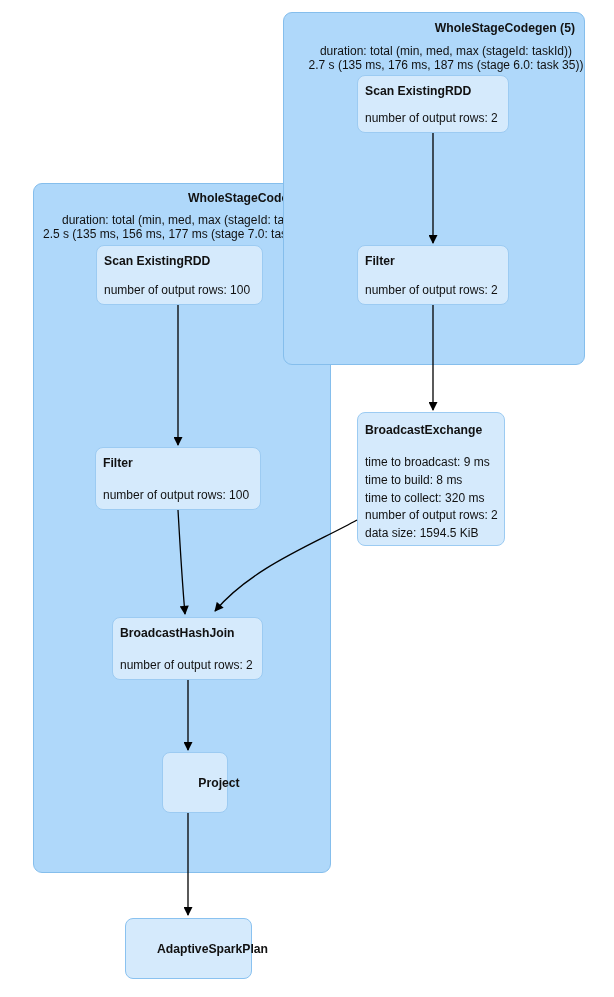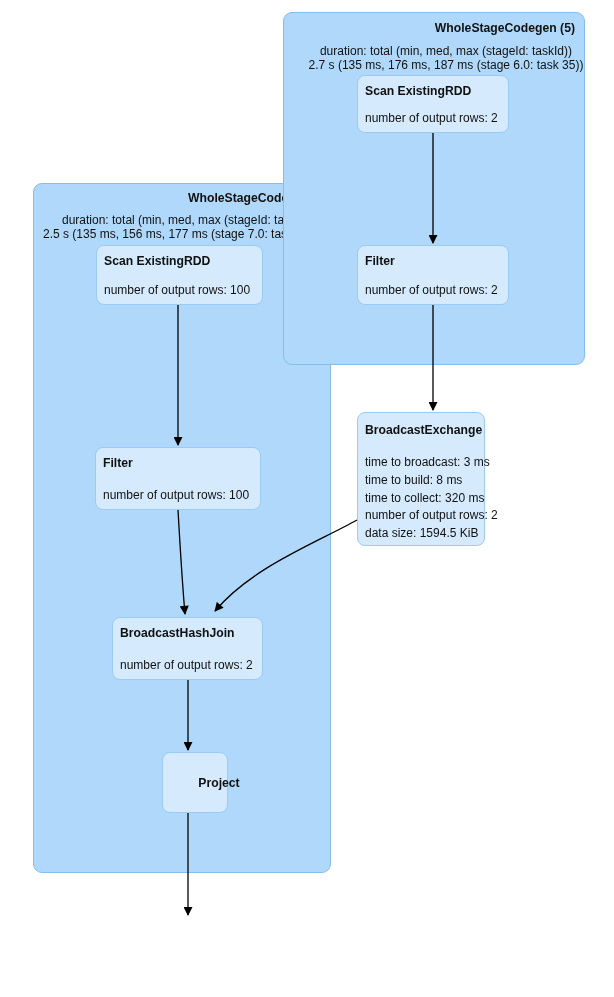--- a/index.html
+++ b/index.html
@@ -75,31 +75,34 @@
   <div class="node" style="left:357px;top:75px;width:152px;height:58px;">
     <span class="title">Scan ExistingRDD</span>
     <span class="metric">number of output rows: 2</span>
   </div>
 
   <div class="node" style="left:357px;top:245px;width:152px;height:60px;">
     <span class="title">Filter</span>
     <span class="metric">number of output rows: 2</span>
   </div>
 
-  <div class="node" style="left:357px;top:412px;width:128px;height:134px;">
+  <div class="node" style="left:357px;top:412px;width:148px;height:134px;">
     <span class="title" style="top:10px;">BroadcastExchange</span>
     <div class="metrics-block">
-      <span>time to broadcast: 3 ms</span>
+      <span>time to broadcast: 9 ms</span>
       <span>time to build: 8 ms</span>
       <span>time to collect: 320 ms</span>
       <span>number of output rows: 2</span>
       <span>data size: 1594.5 KiB</span>
     </div>
   </div>
 
+  <div class="node center" style="left:125px;top:918px;width:127px;height:61px;border-color:#8ac2f0;">
+    <span class="title-center">AdaptiveSparkPlan</span>
+  </div>
 
   <svg class="edges" width="614" height="997" viewBox="0 0 614 997">
     <defs>
       <marker id="arrow" viewBox="0 0 10 10" refX="9" refY="5" markerWidth="10" markerHeight="9" markerUnits="userSpaceOnUse" orient="auto-start-reverse">
         <path d="M0,0 L10,5 L0,10 z" fill="#000"></path>
       </marker>
     </defs>
     <g stroke="#000" stroke-width="1.3" fill="none">
       <path d="M433,133 L433,243" marker-end="url(#arrow)"></path>
       <path d="M433,305 L433,410" marker-end="url(#arrow)"></path>

